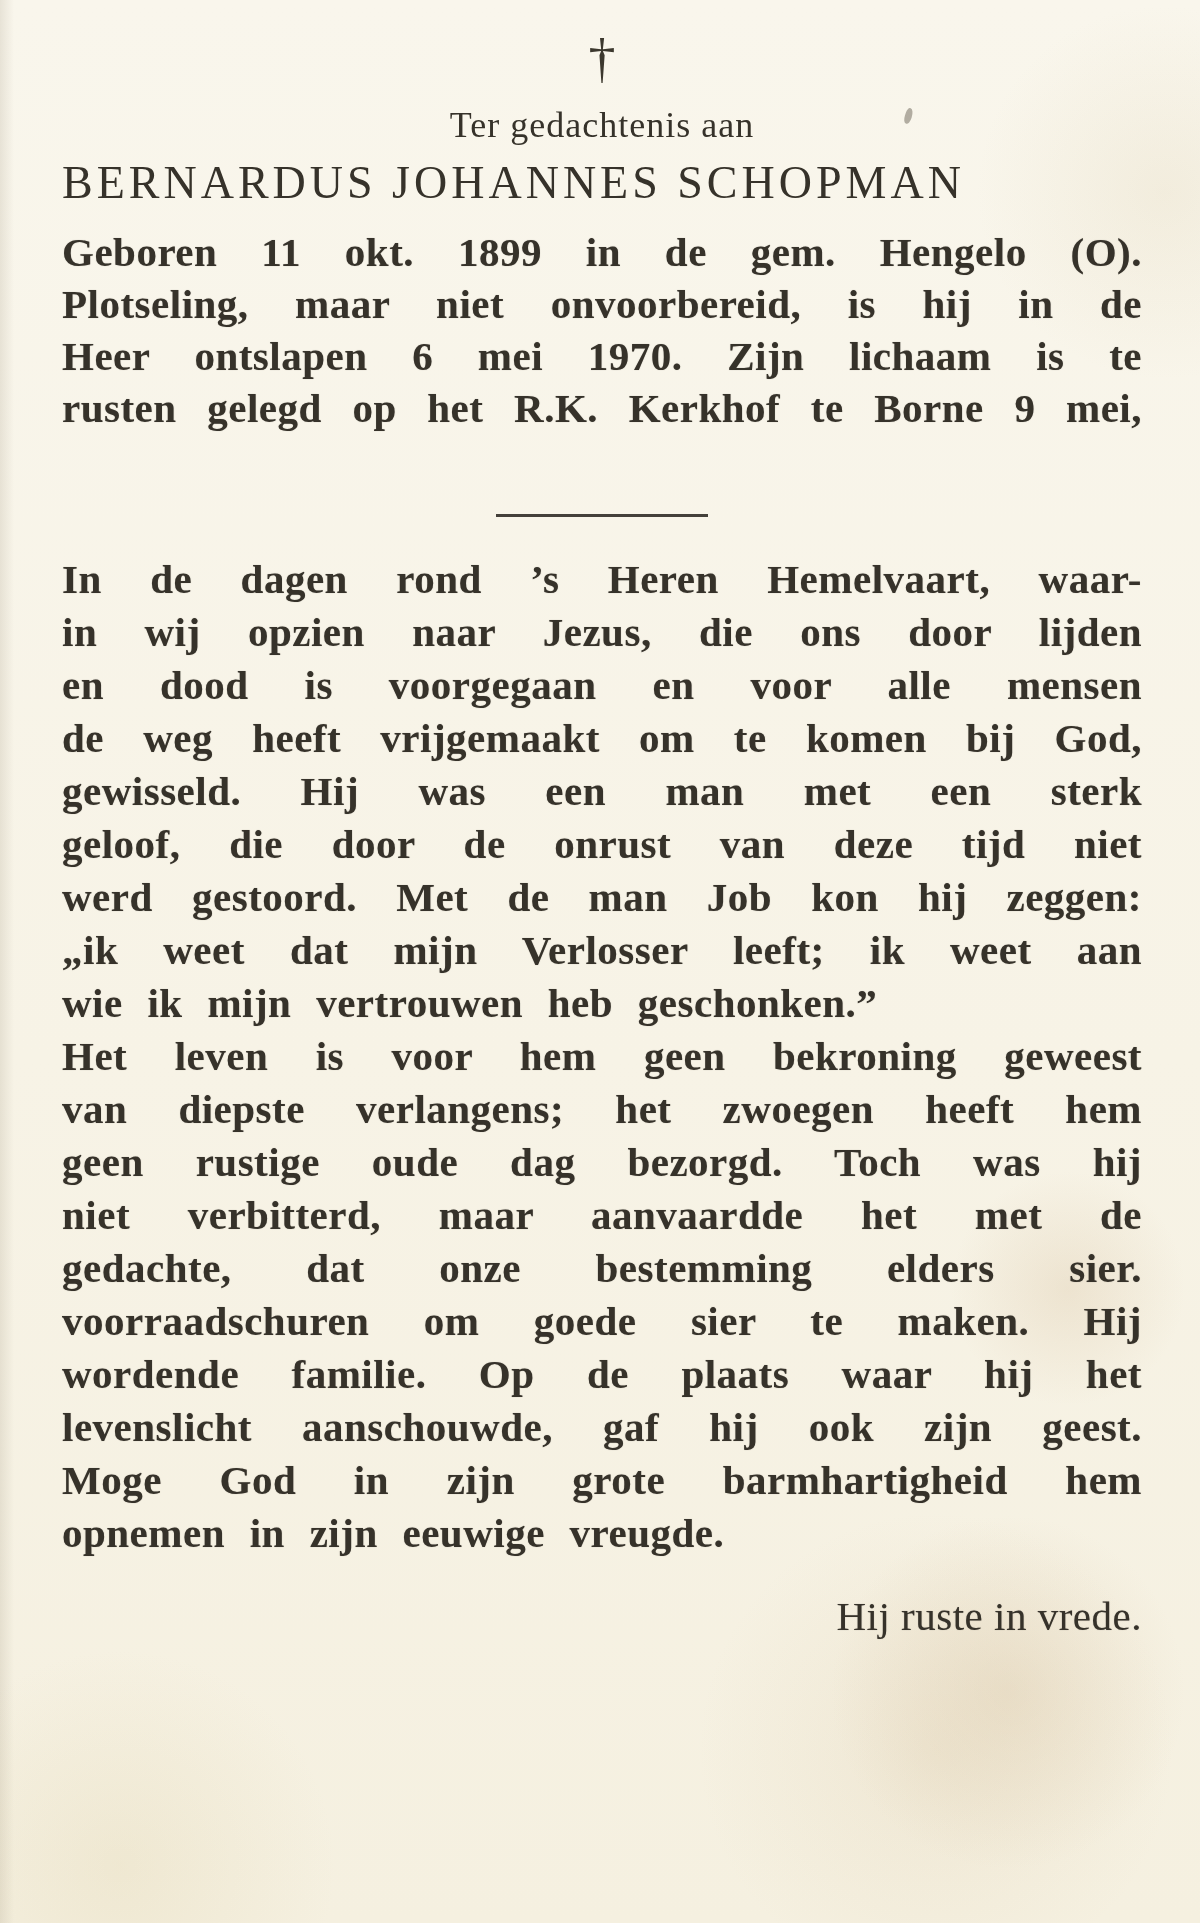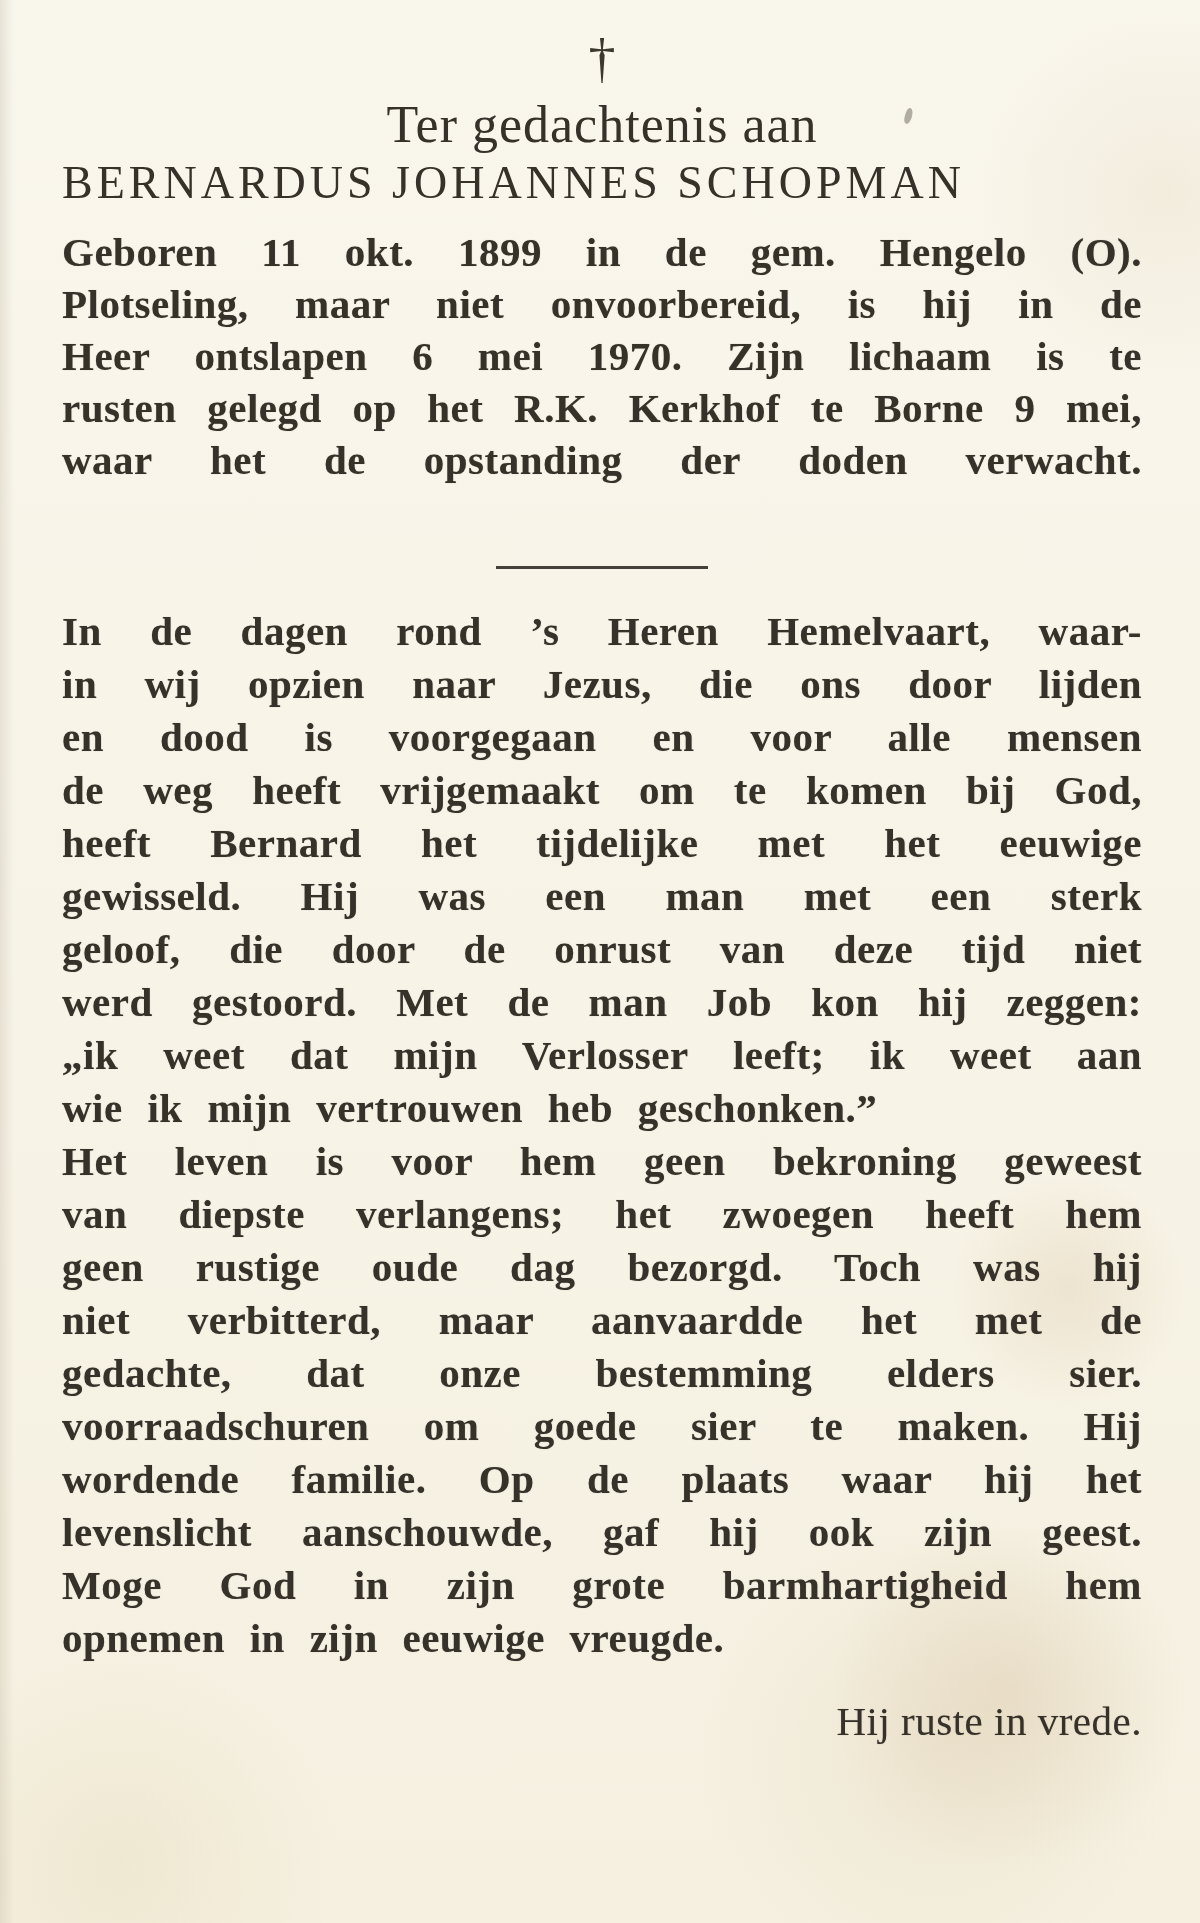--- a/index.html
+++ b/index.html
@@ -32,21 +32,21 @@
   .cross {
     margin-top: 30px;
     text-align: center;
     font-size: 54px;
     line-height: 58px;
     color: #3c382e;
   }
   .dedication {
     margin-top: 14px;
     text-align: center;
-    font-size: 52px;
+    font-size: 36px;
     line-height: 46px;
     letter-spacing: 1px;
   }
   .name {
     margin-top: 8px;
     font-size: 46px;
     line-height: 54px;
     letter-spacing: 4px;
     white-space: nowrap;
   }
@@ -103,32 +103,30 @@
     <div class="dedication">Ter gedachtenis aan</div>
 
     <div class="name">BERNARDUS JOHANNES SCHOPMAN</div>
 
     <div class="intro">
 
     <div class="line">Geboren 11 okt. 1899 in de gem. Hengelo (O).</div>
         <div class="line">Plotseling, maar niet onvoorbereid, is hij in de</div>
         <div class="line">Heer ontslapen 6 mei 1970. Zijn lichaam is te</div>
         <div class="line">rusten gelegd op het R.K. Kerkhof te Borne 9 mei,</div>
-        <div class="line">waar het de opstanding der doden verwacht.</div>
       </div>
 
     <div class="divider"></div>
 
     <div class="bodypara">
 
     <div class="line">In de dagen rond ’s Heren Hemelvaart, waar-</div>
         <div class="line">in wij opzien naar Jezus, die ons door lijden</div>
         <div class="line">en dood is voorgegaan en voor alle mensen</div>
         <div class="line">de weg heeft vrijgemaakt om te komen bij God,</div>
-        <div class="line">heeft Bernard het tijdelijke met het eeuwige</div>
         <div class="line">gewisseld. Hij was een man met een sterk</div>
         <div class="line">geloof, die door de onrust van deze tijd niet</div>
         <div class="line">werd gestoord. Met de man Job kon hij zeggen:</div>
         <div class="line">„ik weet dat mijn Verlosser leeft; ik weet aan</div>
         <div class="line spread">wie ik mijn vertrouwen heb geschonken.”</div>
         <div class="line">Het leven is voor hem geen bekroning geweest</div>
         <div class="line">van diepste verlangens; het zwoegen heeft hem</div>
         <div class="line">geen rustige oude dag bezorgd. Toch was hij</div>
         <div class="line">niet verbitterd, maar aanvaardde het met de</div>
         <div class="line">gedachte, dat onze bestemming elders sier.</div>

